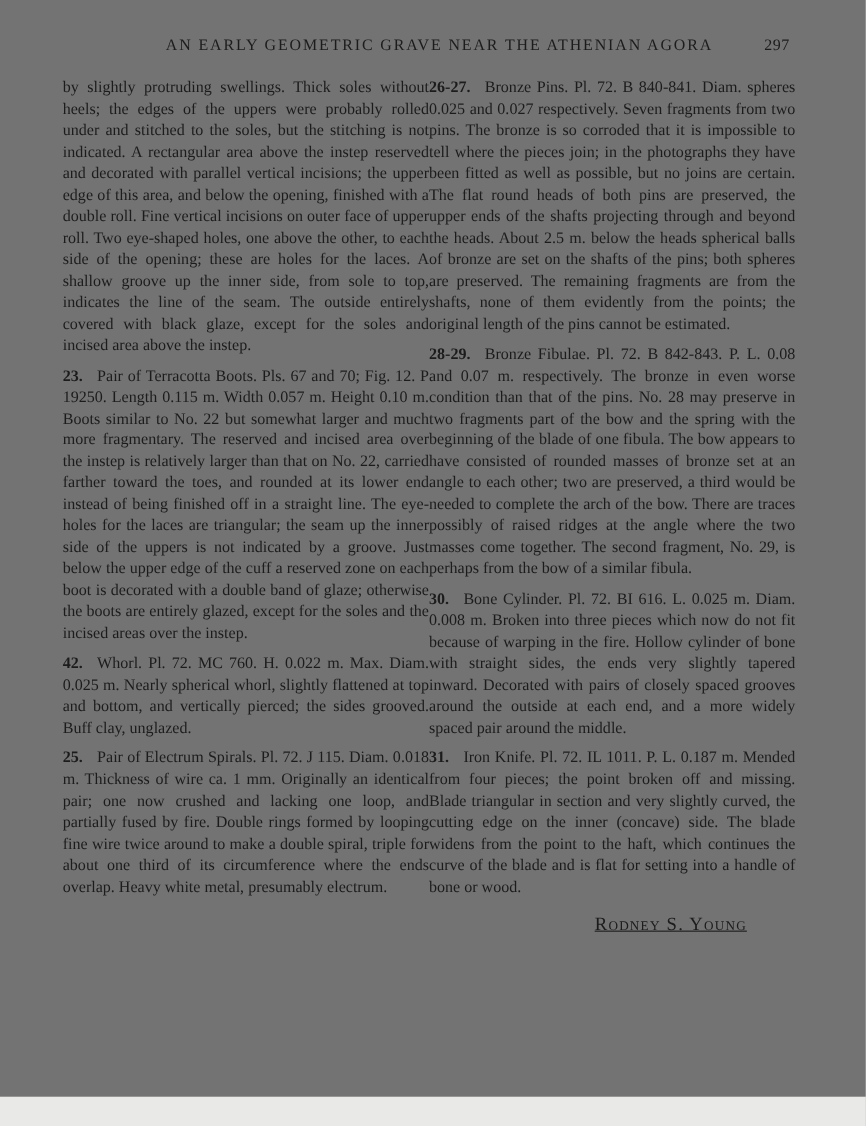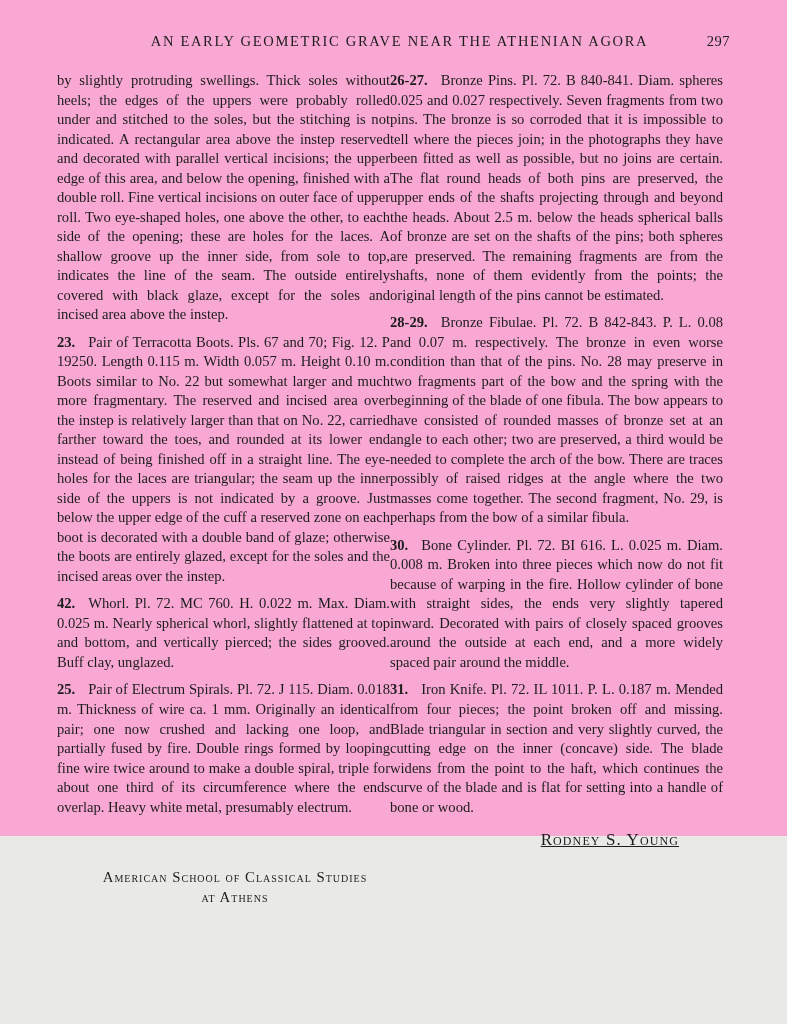--- a/index.html
+++ b/index.html
@@ -10,40 +10,40 @@
   body {
     width: 787px;
     height: 1024px;
     overflow: hidden;
     font-family: "Liberation Serif", "DejaVu Serif", serif;
     color: #1c1c1c;
   }
   .page {
     box-sizing: border-box;
     width: 787px;
-    height: 836px;
-    background: #f9a8d4;
+    height: 997px;
+    background: #737373;
     padding: 33px 45px 0 57px;
     position: relative;
   }
   .page-header {
     position: relative;
     height: 20px;
     margin-bottom: 18px;
   }
   .header-title {
     display: block;
     text-align: center;
     font-size: 14.5px;
     letter-spacing: 1.7px;
     white-space: nowrap;
   }
   .page-number {
     position: absolute;
-    right: 12px;
+    right: 24px;
     top: 0;
     font-size: 14.5px;
     letter-spacing: 0.5px;
   }
   .columns {
     display: flex;
   }
   .column {
     flex: 0 0 333px;
     width: 333px;
@@ -106,18 +106,14 @@
 
       <p><span class="entry-number">30.</span><span>Bone Cylinder. Pl. 72. BI 616. L. 0.025 m. Diam. 0.008 m. Broken into three pieces which now do not fit because of warping in the fire. Hollow cylinder of bone with straight sides, the ends very slightly tapered inward. Decorated with pairs of closely spaced grooves around the outside at each end, and a more widely spaced pair around the middle.</span></p>
 
       <p><span class="entry-number">31.</span><span>Iron Knife. Pl. 72. IL 1011. P. L. 0.187 m. Mended from four pieces; the point broken off and missing. Blade triangular in section and very slightly curved, the cutting edge on the inner (concave) side. The blade widens from the point to the haft, which continues the curve of the blade and is flat for setting into a handle of bone or wood.</span></p>
 
       <div class="signature">Rodney S. Young</div>
     </div>
 
   </div>
 
-  <footer class="page-footer">
-    <div>American School of Classical Studies</div>
-    <div>at Athens</div>
-  </footer>
 
 </div>
 
 </body></html>

